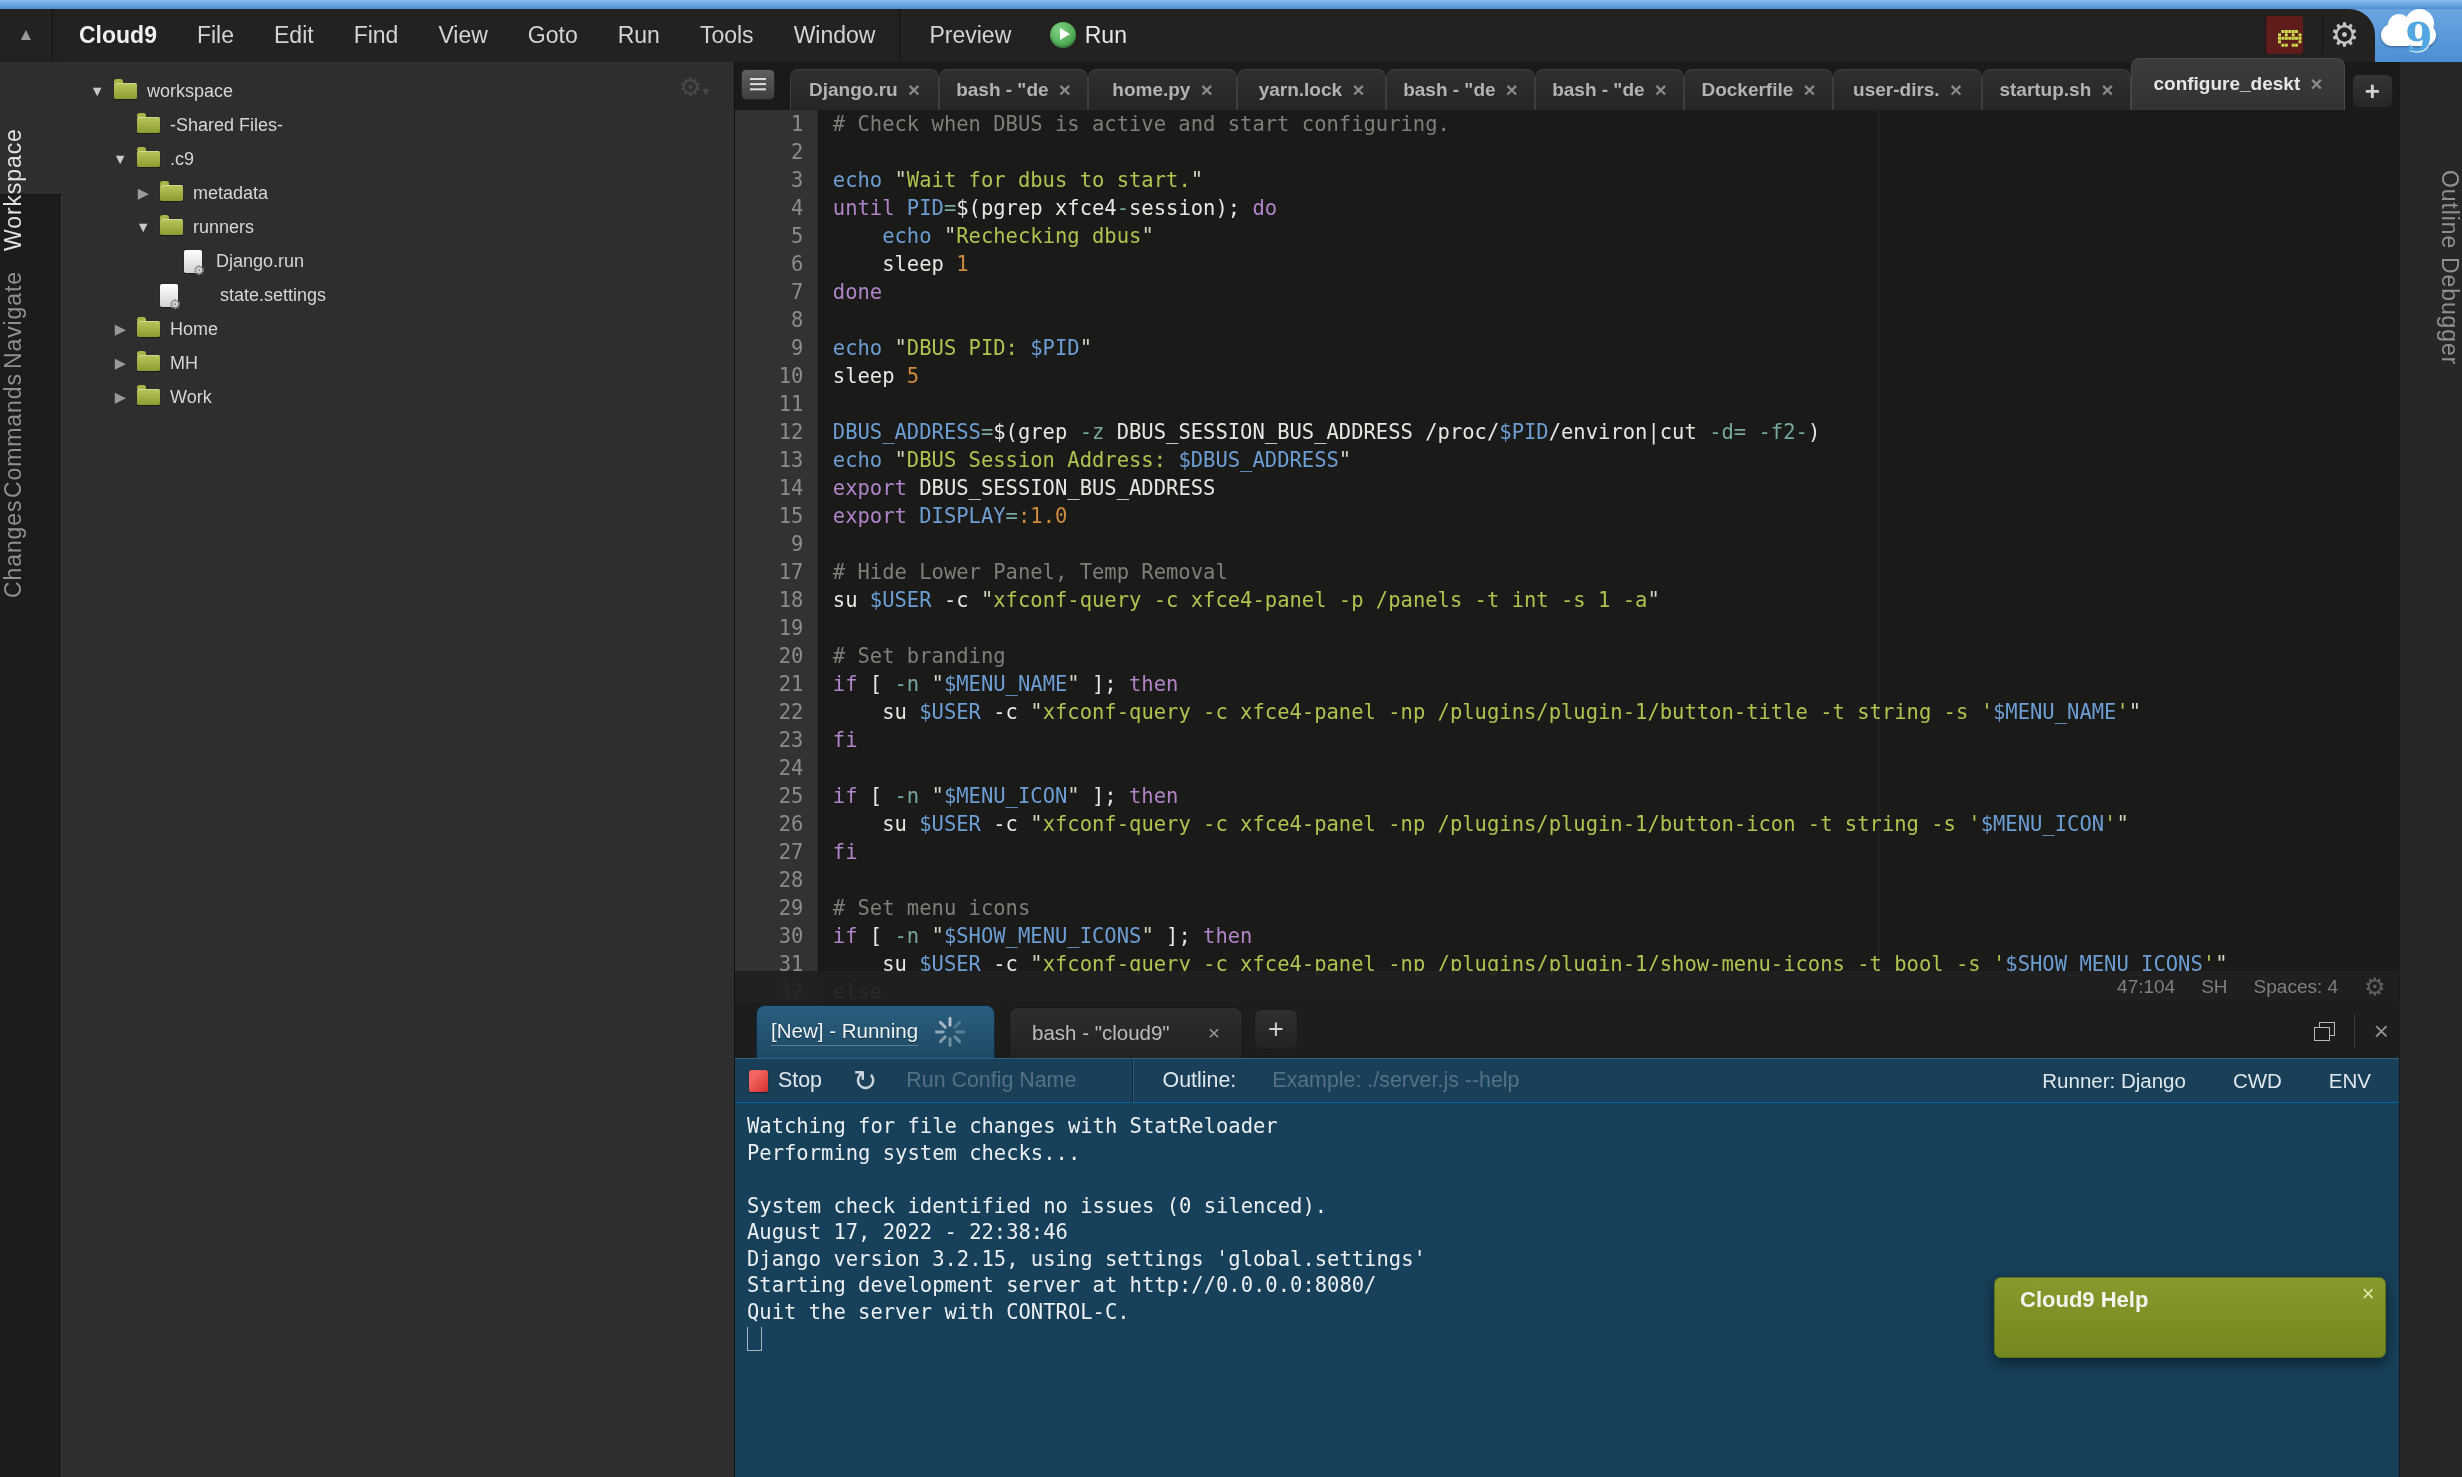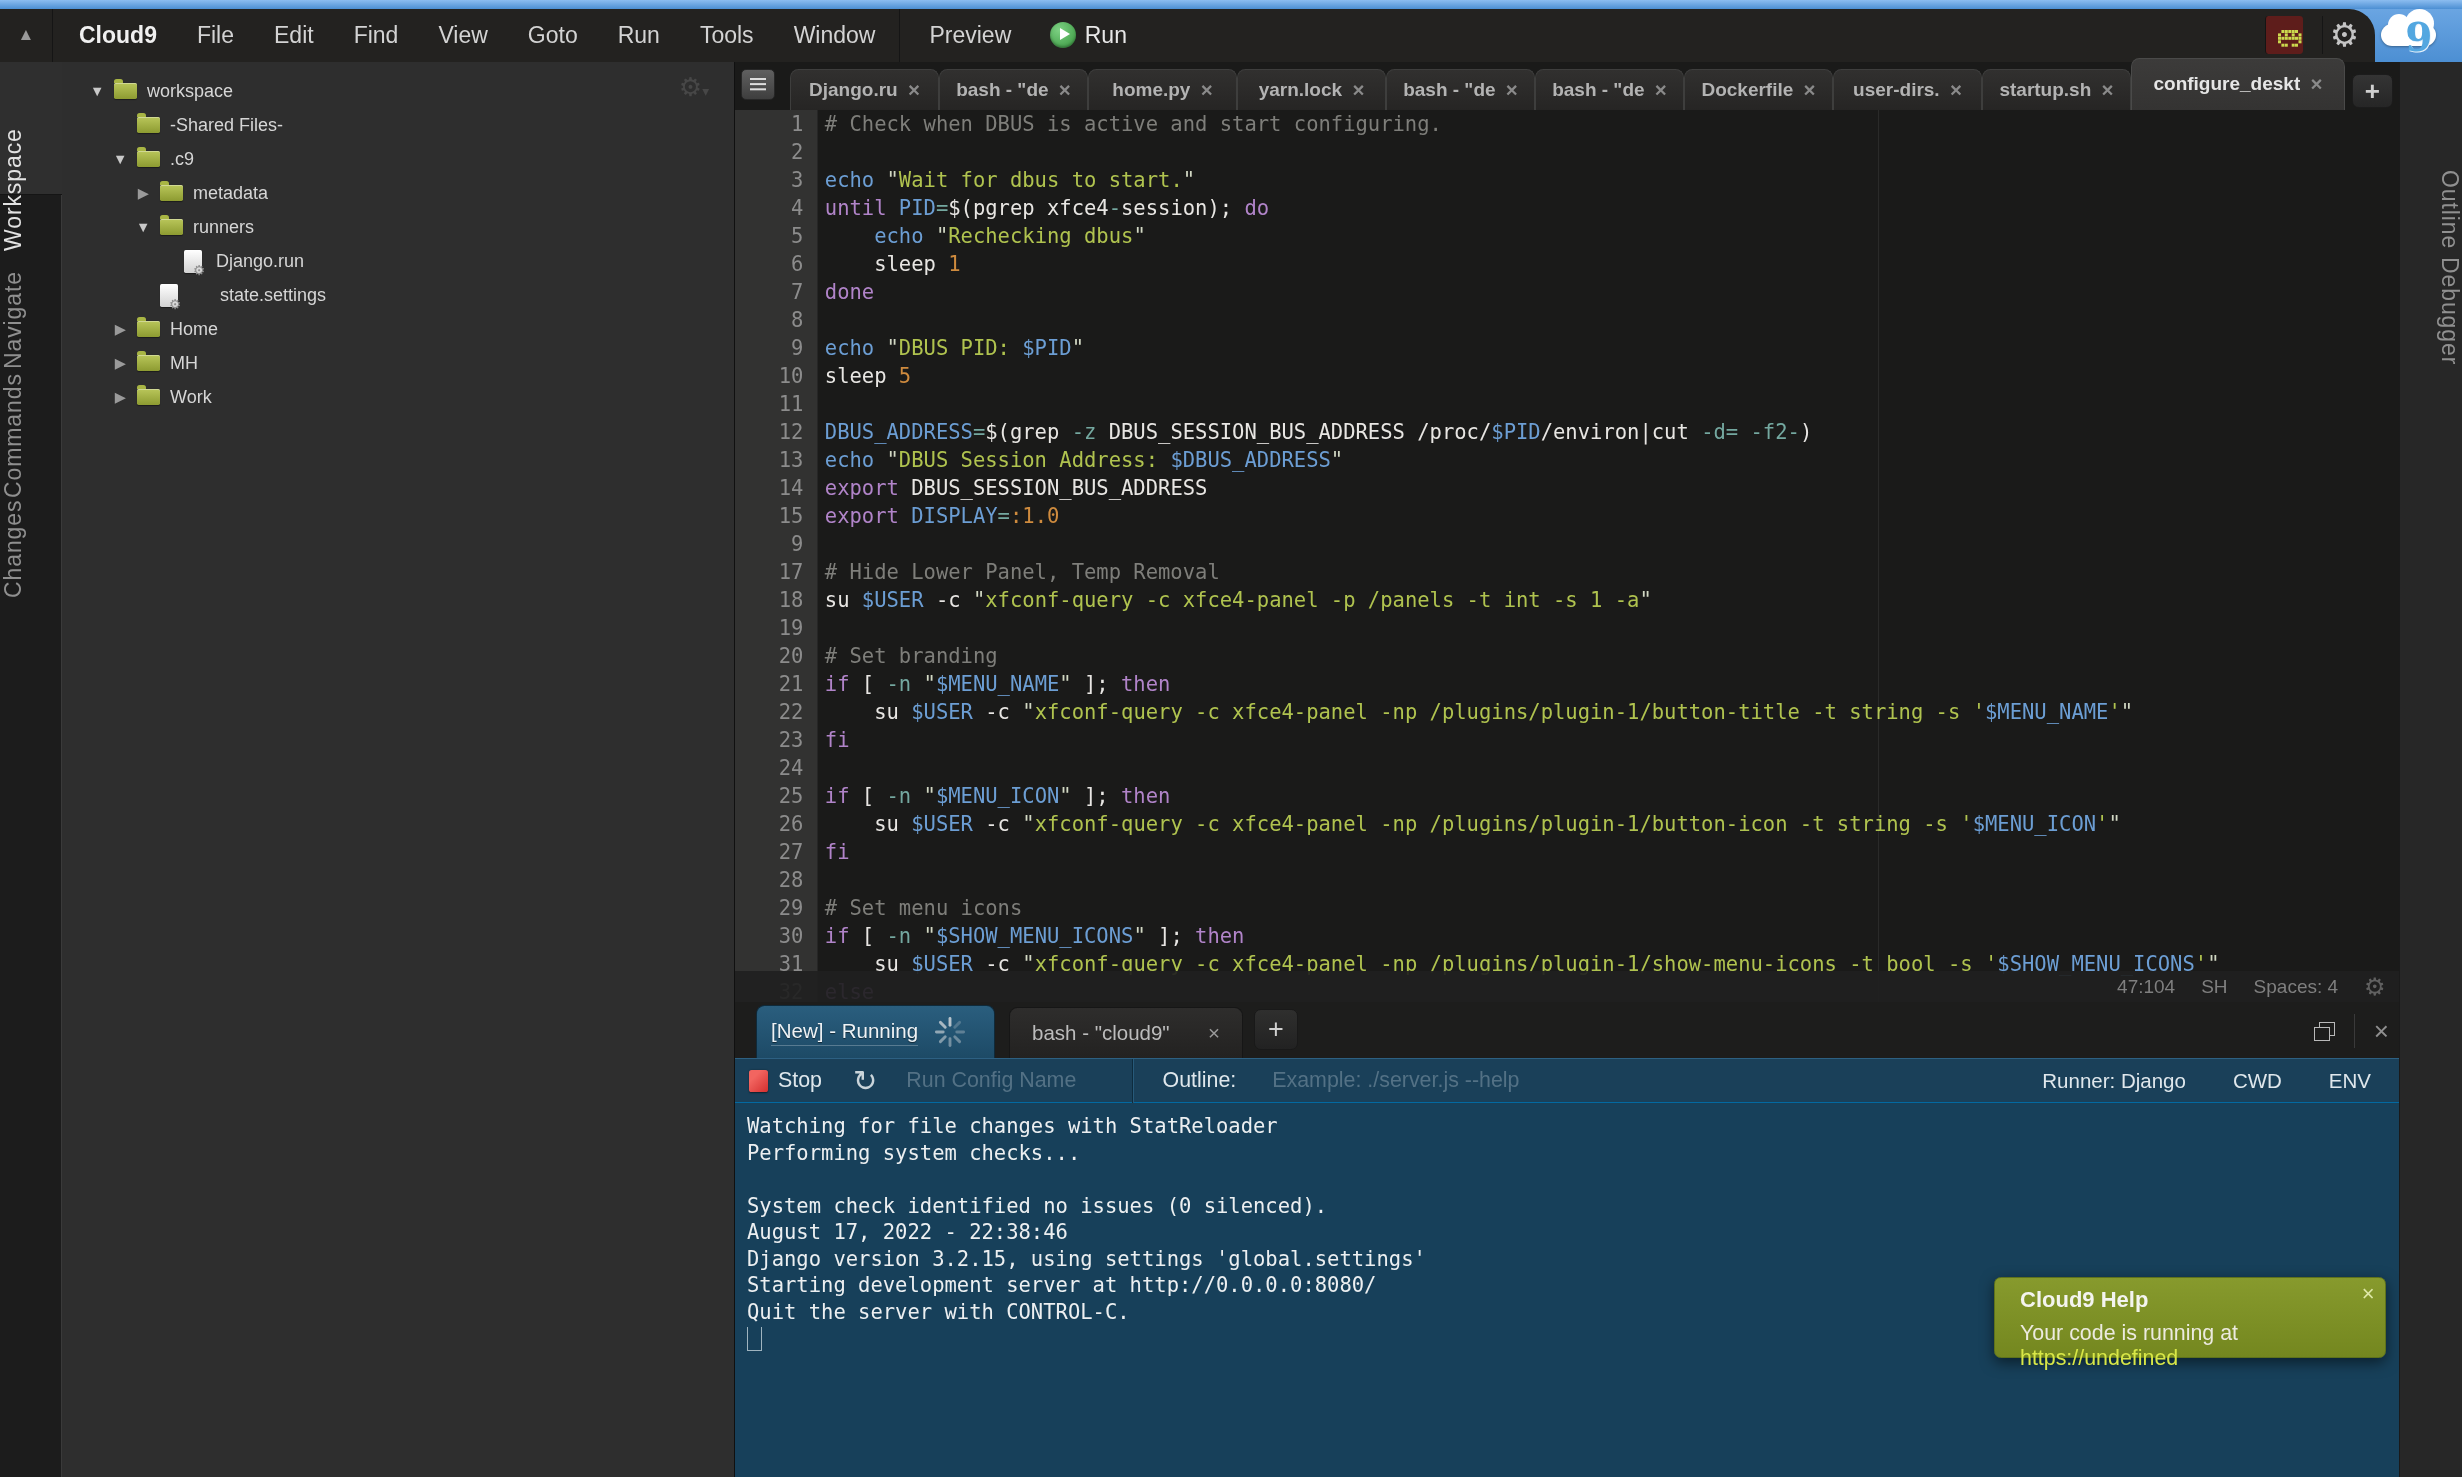--- a/index.html
+++ b/index.html
@@ -101,21 +101,21 @@
   #tab-add { height:34px; width:41px; margin-left:6.8px; margin-bottom:1.7px; border-radius:6.8px;
     background:linear-gradient(#343434,#262626); border:0.9px solid #1c1c1c; color:#cfcfcf;
     font-size:26px; display:flex; align-items:center; justify-content:center; }
 
   
   #editor { position:absolute; left:0; top:48px; width:1666px; height:893px; background:#1a1a19; overflow:hidden; }
   #gutter { position:absolute; left:0; top:0; width:83px; height:100%; background:#323231;
     border-right:0.9px solid #262626; }
   .gut-num { height:28px; line-height:28px; text-align:right; padding-right:13.7px;
     color:#8c8c8c; font-family:"DejaVu Sans Mono",monospace; font-size:20.5px; }
-  #code { position:absolute; left:83px; top:0; right:0; bottom:0; }
+  #code { position:absolute; left:83px; top:0; right:0; bottom:0;padding-left:8px; }
   #print-margin { position:absolute; left:1060px; top:0; width:0.9px; height:100%; background:rgba(255,255,255,.07); }
   .codeline { height:28px; line-height:28px; white-space:pre; padding-left:6.8px;
     font-family:"DejaVu Sans Mono",monospace; font-size:20.5px; }
   .tk-t { color:#e8e6e3; } .tk-c { color:#7e7e7a; } .tk-k { color:#b184c9; }
   .tk-v { color:#6c9ed4; } .tk-o { color:#74a8a0; } .tk-s { color:#b0c34f; }
   .tk-q { color:#d2d8c4; } .tk-n { color:#cf8b3e; }
   #statusbar { position:absolute; left:0; bottom:0; width:100%; height:32.5px; background:rgba(32,32,31,.92);
     display:flex; align-items:center; justify-content:flex-end; gap:26px; padding-right:15.4px; }
   #statusbar span { color:#7f7f7f; font-size:19px; }
   #statusbar .sb-gear { font-size:24px; color:#606060; font-family:"DejaVu Sans",sans-serif; }
@@ -464,21 +464,20 @@
             <div class="term-line"> </div>
             <div class="term-line">System check identified no issues (0 silenced).</div>
             <div class="term-line">August 17, 2022 - 22:38:46</div>
             <div class="term-line">Django version 3.2.15, using settings 'global.settings'</div>
             <div class="term-line">Starting development server at http://0.0.0.0:8080/</div>
             <div class="term-line">Quit the server with CONTROL-C.</div>
           </div>
         <div id="term-cursor"></div>
         <div id="help-popup">
           <div class="hp-title">Cloud9 Help</div>
-          <div class="hp-body"><span>Your code is running at </span><span class="hp-link">https://undefined</span></div>
           <div class="hp-close">×</div>
         </div>
       </div>
     </div>
   </div>
 
   <div id="right-rail">
       <div class="rrail-label" style="top: 62px; height: 171px;">Outline</div>
       <div class="rrail-label" style="top: 164px; height: 171px;">Debugger</div>
     </div>

